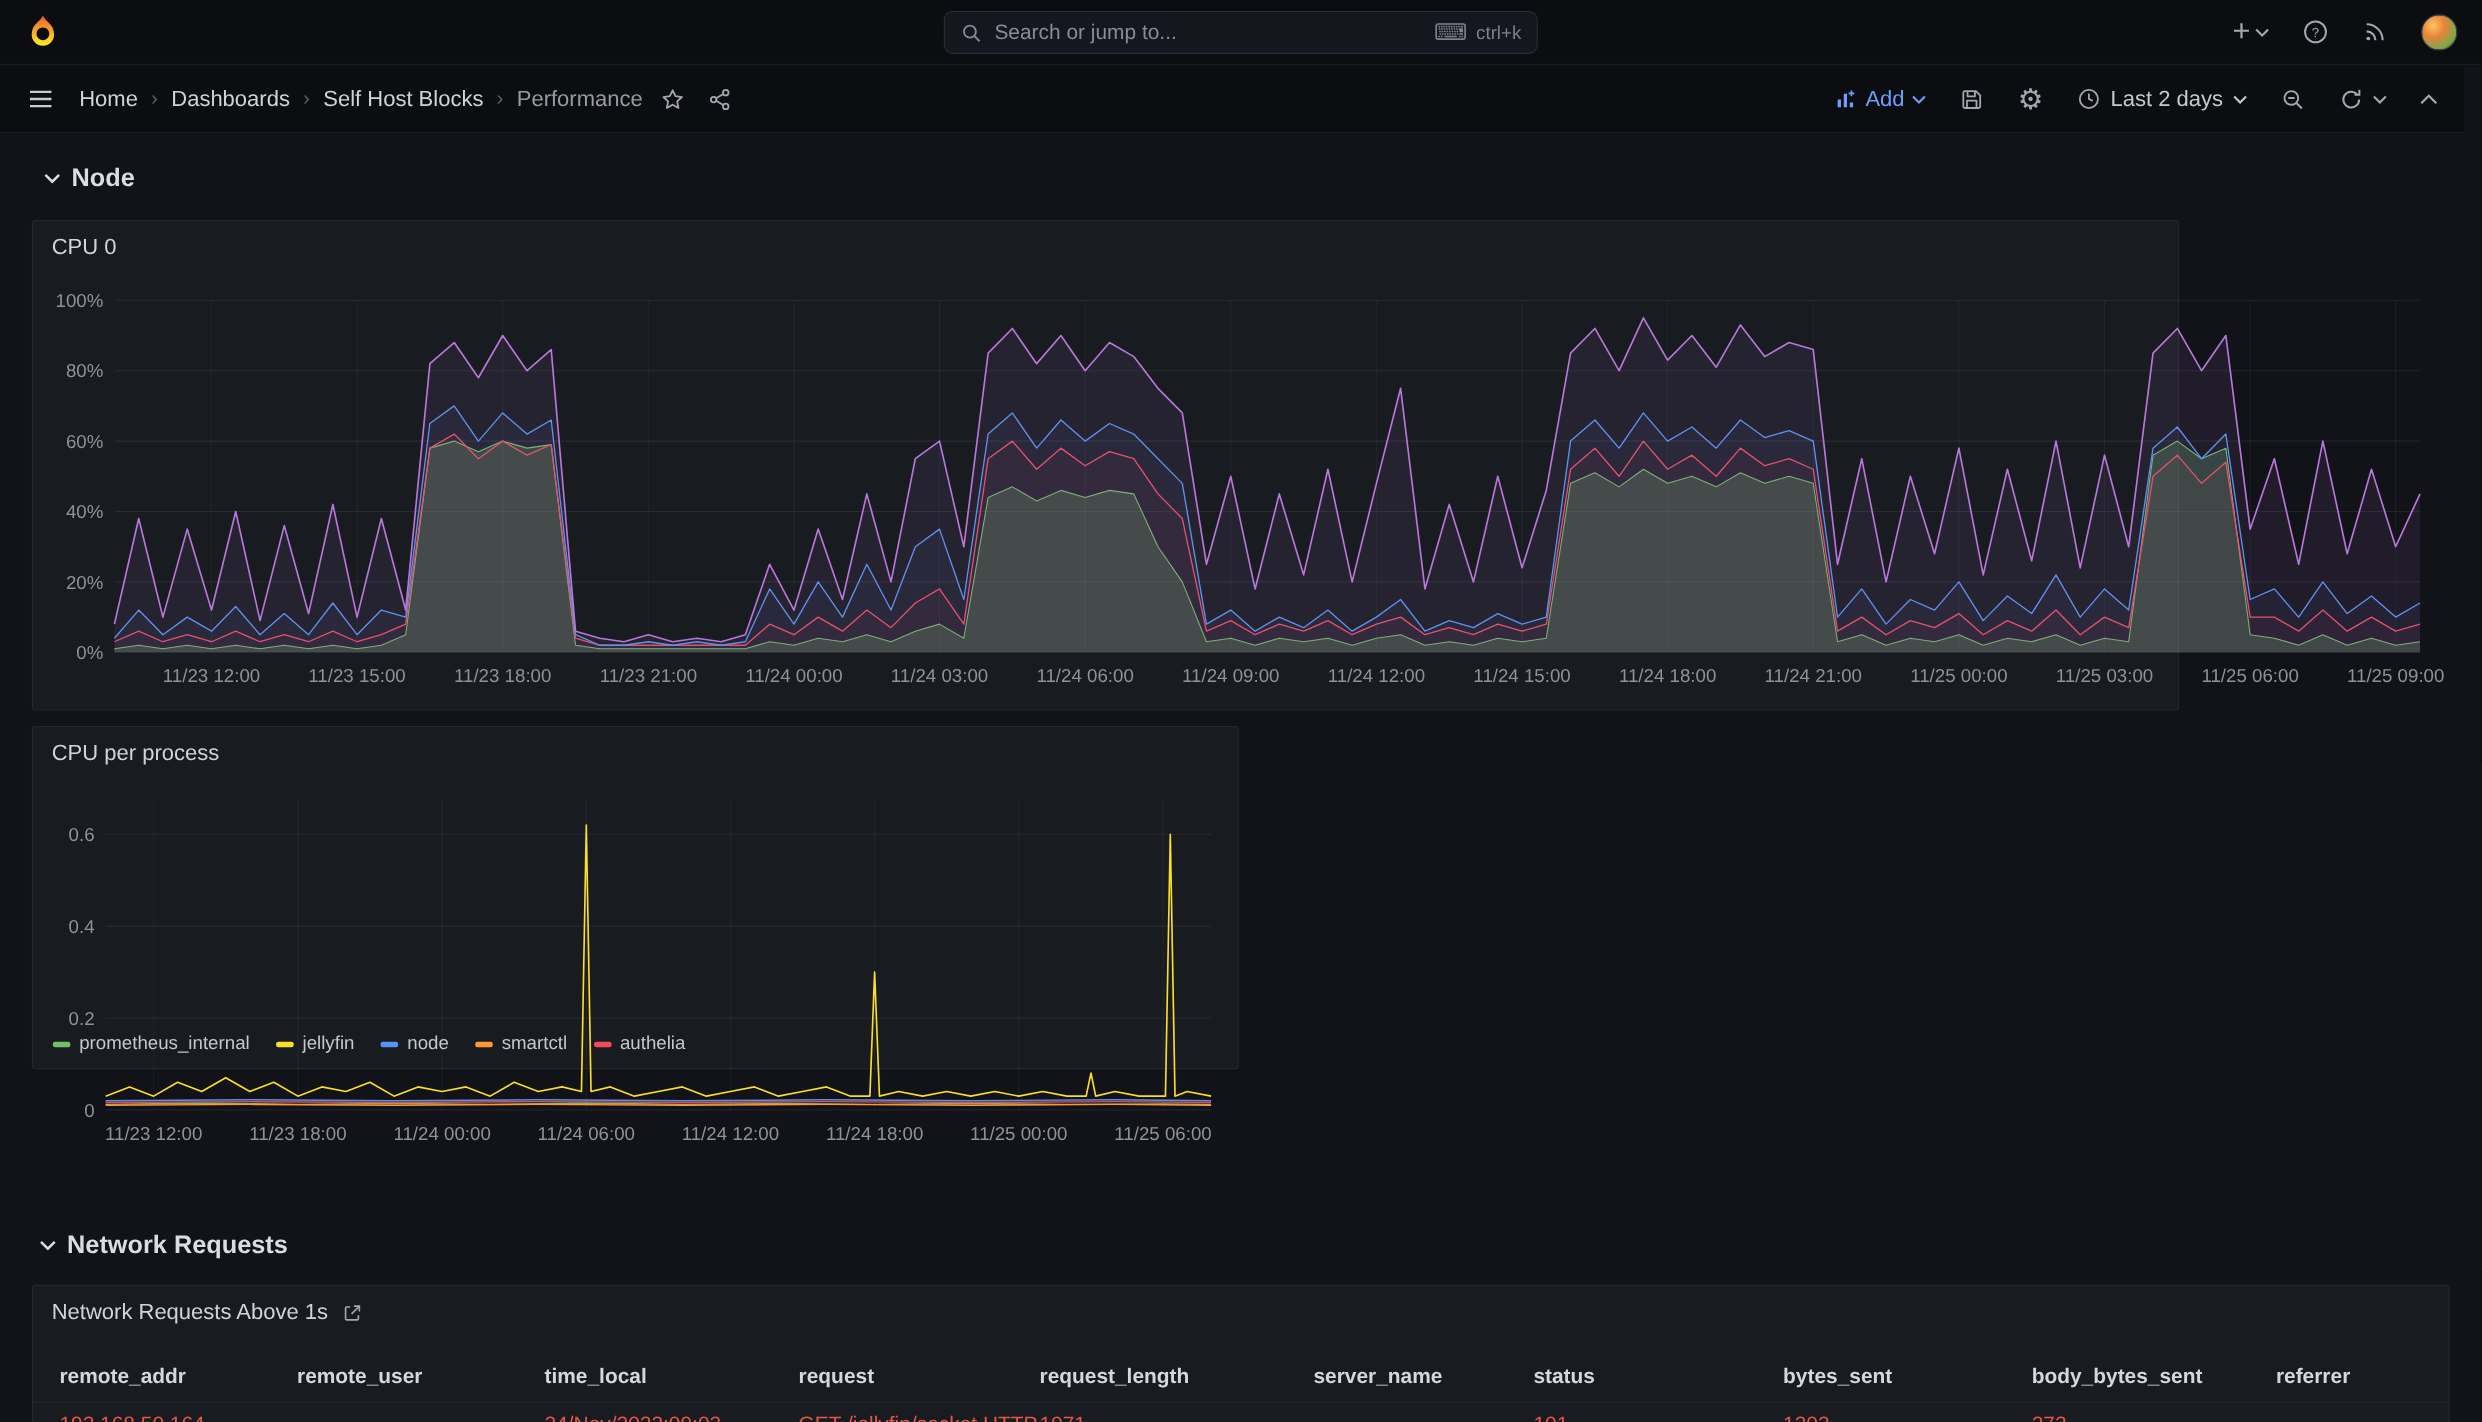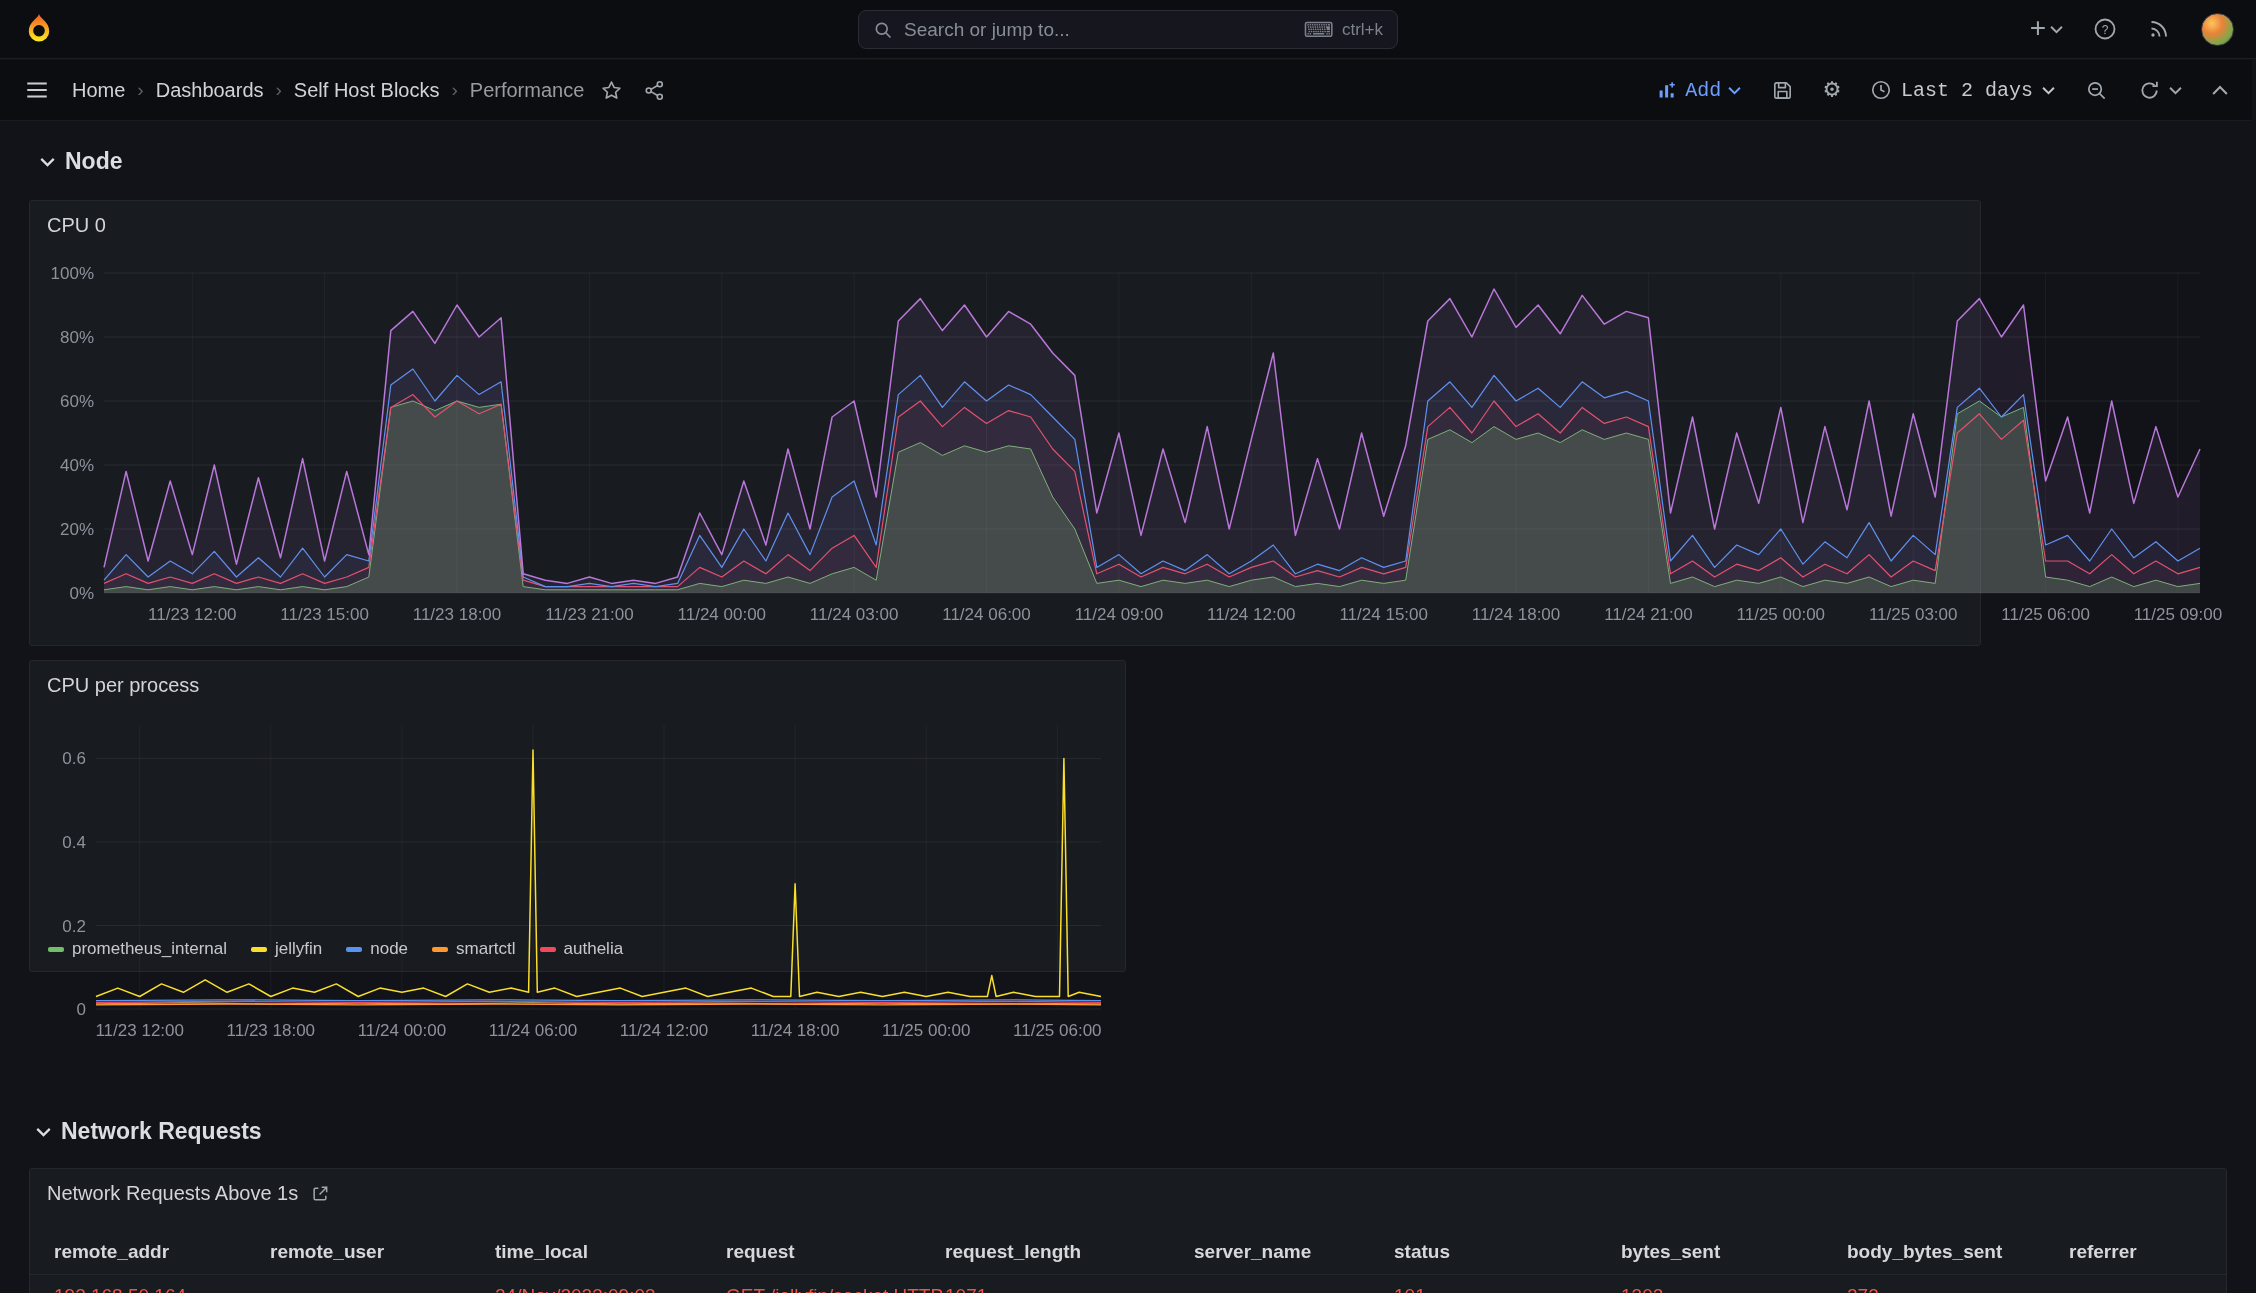--- a/index.html
+++ b/index.html
@@ -13,28 +13,28 @@
   .searchbox { position:absolute; left:50%; top:10px; transform:translateX(-50%); width:540px; height:39px; background:#16171e; border:1px solid #2b2d36; border-radius:8px; display:flex; align-items:center; gap:11px; padding:0 14px; color:#878d97; font-size:19px; cursor:text; }
   .searchbox .shortcut { margin-left:auto; display:flex; align-items:center; gap:8px; color:#7c818b; font-size:17px; }
   .kbd-glyph { font-size:21px; line-height:1; }
   .topbar-right { margin-left:auto; display:flex; align-items:center; gap:30px; }
   .icon-btn { display:flex; align-items:center; gap:4px; color:#a2a8b0; cursor:pointer; }
   .icon-btn svg { display:block; }
   .plus-glyph { font-size:28px; font-weight:300; color:#a2a8b0; line-height:1; margin-top:-3px; }
   .avatar { width:33px; height:33px; border-radius:50%; background:radial-gradient(circle at 32% 30%, #ffc45e 0%, #e8833a 35%, #7fa84b 70%, #3c5a20 100%); border:1px solid #3a3d44; cursor:pointer; }
 
   
-  .subnav { position:absolute; top:60px; left:0; right:4px; height:61px; background:#0c0d11; border-bottom:1px solid #191b20; display:flex; align-items:center; padding:0 24px; z-index:5; }
+  .subnav { position:absolute; top:60px; left:0; right:16px; height:61px; background:#0c0d11; border-bottom:1px solid #191b20; display:flex; align-items:center; padding:0 24px; z-index:5; }
   .hamburger { margin-right:22px; }
   .breadcrumb { display:flex; align-items:center; gap:12px; font-size:20px; }
   .crumb { color:#d2d3d8; cursor:pointer; white-space:nowrap; }
   .crumb.current { color:#989ba2; cursor:default; }
   .crumb-sep { color:#5e6167; font-size:19px; }
   .crumb-actions { display:flex; align-items:center; gap:20px; margin-left:16px; }
-  .subnav-right { margin-left:auto; display:flex; align-items:center; gap:30px;font-family:Liberation Mono, monospace; }
+  .subnav-right { margin-left:auto; display:flex; align-items:center; gap:30px; }
   .add-btn { display:flex; align-items:center; gap:7px; color:#6e9fff; font-size:20px; cursor:pointer; }
   .time-picker { display:flex; align-items:center; gap:9px; color:#c7c9ce; font-size:20px; cursor:pointer; }
   .refresh-group { display:flex; align-items:center; gap:8px; }
 
   
   .section-header { position:absolute; display:flex; align-items:center; gap:10px; font-size:23px; font-weight:700; color:#dcdde1; cursor:pointer; }
   .panel { position:absolute; background:#181b1f; border:1px solid #25272d; border-radius:3px; }
   .panel-title { padding:13px 17px; font-size:20px; font-weight:500; color:#d3d4d9; display:flex; align-items:center; gap:12px; cursor:pointer; }
   .chart-host { position:absolute; left:10px; right:10px; top:48px; bottom:8px; }
   .chart-host.with-legend { bottom:54px; }

